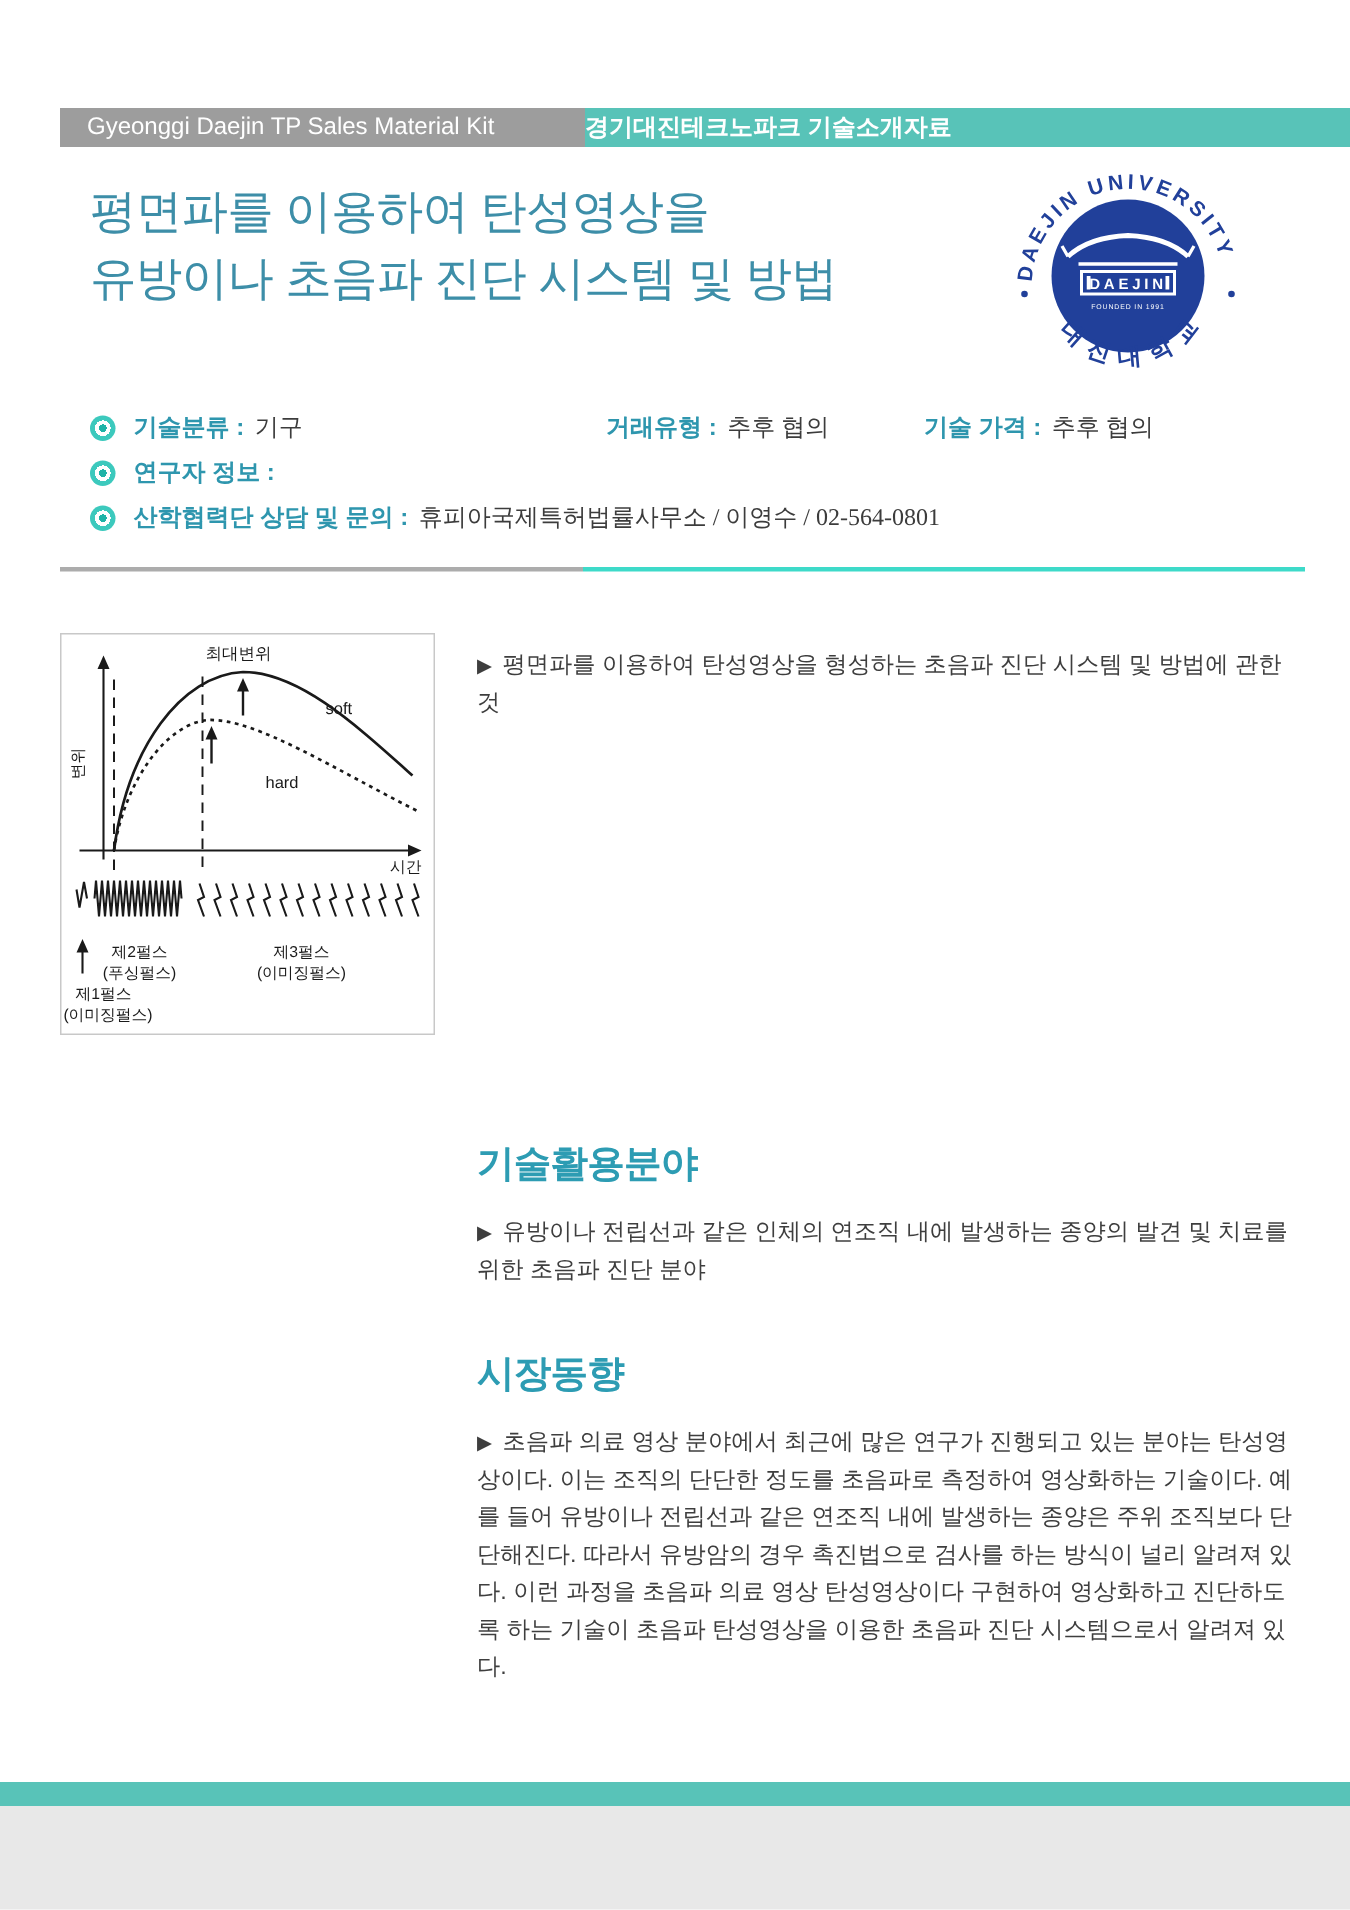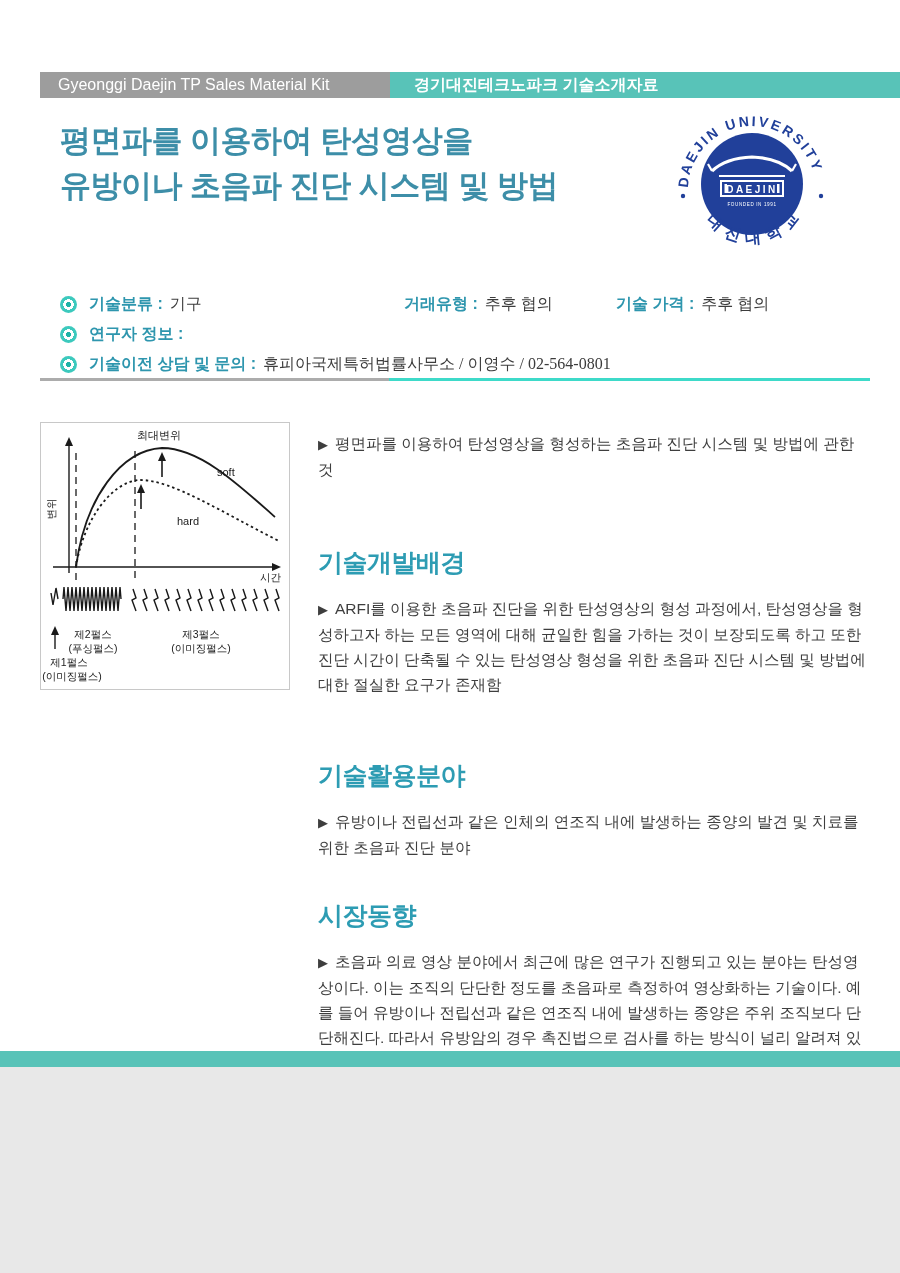--- a/index.html
+++ b/index.html
@@ -1,34 +1,34 @@
 <!DOCTYPE html>
 <html><head>
 <meta charset="utf-8">
 <style>
   html,body { margin:0; padding:0; background:#e8e8e8; }
   .page {
-    position:relative; width:900px; height:1067px; margin:0 auto;
+    position:relative; width:900px; height:1204px; margin:0 auto;
     background:#ffffff; overflow:hidden;
     font-family:"Liberation Sans","DejaVu Sans",sans-serif;
   }
 
   
   .hdr { position:absolute; top:72px; left:40px; right:0; height:26px; display:flex; }
   .hdr-left  { background:#9d9d9d; color:#fff; font-size:16px; display:flex; align-items:center; padding:0 18px; white-space:nowrap; width:314px; }
-  .hdr-right { background:#58c3b8; color:#fff; font-size:16px; font-weight:bold; flex:1; display:flex; align-items:center; padding-left:24px; white-space:nowrap; }
-
-  
-  .title { position:absolute; left:60px; top:118px; font-size:31px; font-weight:bold; color:#3d8ea8; line-height:45px; letter-spacing:-0.5px; }
+  .hdr-right { background:#58c3b8; color:#fff; font-size:16px; font-weight:bold; flex:1; display:flex; align-items:center; white-space:nowrap; }
+
+  
+  .title { position:absolute; left:60px; top:118px; font-size:31px; font-weight:normal; color:#3d8ea8; line-height:45px; letter-spacing:-0.5px; }
 
   
   .logo { position:absolute; left:674px; top:106px; width:156px; height:156px; }
 
   
-  .meta { position:absolute; left:60px; top:289px; width:810px; font-size:16px; }
+  .meta { position:absolute; left:60px; top:270px; width:810px; font-size:16px; }
   .meta-row { display:flex; align-items:center; height:30px; }
   .bullet { width:17px; height:17px; border-radius:50%; flex:0 0 auto; margin-right:12px;
             background:radial-gradient(circle at 50% 50%, #1fb3a7 0 2.6px, #ffffff 2.6px 5.2px, #3cc9bd 5.2px 8.6px); }
   .mlabel { color:#2e96ae; font-weight:bold; margin-right:7px; white-space:nowrap; }
   .mvalue { color:#3c3c3c; white-space:nowrap;font-family:Liberation Serif, serif; }
   .cell1 { width:344px; display:flex; align-items:center; }
   .cell2 { width:188px; display:flex; align-items:flex-end; }
   .cell3 { flex:1; display:flex; align-items:center;margin-left:24px; }
 
   
@@ -108,21 +108,21 @@
         <span class="mlabel">기술 가격  :</span>
         <span class="mvalue">추후 협의</span>
       </span>
     </div>
     <div class="meta-row">
       <span class="bullet"></span>
       <span class="mlabel">연구자 정보 :</span>
     </div>
     <div class="meta-row">
       <span class="bullet"></span>
-      <span class="mlabel">기술이전 상담 및 문의 :</span>
+      <span class="mlabel">산학협력단 상담 및 문의 :</span>
       <span class="mvalue">휴피아국제특허법률사무소 / 이영수 / 02-564-0801</span>
     </div>
   </div>
 
   <div class="divider"></div>
 
   <div class="figure">
     <svg width="246" height="264" viewBox="0 0 246 264">
 
       <g stroke="#1a1a1a" fill="#1a1a1a">
@@ -181,24 +181,20 @@
       <text x="160" y="215" font-size="10.5" fill="#1a1a1a" text-anchor="middle">제3펄스</text>
       <text x="160" y="229" font-size="10.5" fill="#1a1a1a" text-anchor="middle">(이미징펄스)</text>
       <text x="28" y="243" font-size="10.5" fill="#1a1a1a" text-anchor="middle">제1펄스</text>
       <text x="31" y="257" font-size="10.5" fill="#1a1a1a" text-anchor="middle">(이미징펄스)</text>
     </svg>
   </div>
 
   <div class="sec sec1">
     <div class="sec-b"><span class="marker">▶</span><span>평면파를 이용하여 탄성영상을 형성하는 초음파 진단 시스템 및 방법에 관한 것</span></div>
   </div>
-  <div class="sec sec2">
-    <div class="sec-h">기술개발배경</div>
-    <div class="sec-b"><span class="marker">▶</span><span>ARFI를 이용한 초음파 진단을 위한 탄성영상의 형성 과정에서, 탄성영상을 형성하고자 하는 모든 영역에 대해 균일한 힘을 가하는 것이 보장되도록 하고 또한 진단 시간이 단축될 수 있는 탄성영상 형성을 위한 초음파 진단 시스템 및 방법에 대한 절실한 요구가 존재함</span></div>
-  </div>
   <div class="sec sec3">
     <div class="sec-h">기술활용분야</div>
     <div class="sec-b"><span class="marker">▶</span><span>유방이나 전립선과 같은 인체의 연조직 내에 발생하는 종양의 발견 및 치료를 위한 초음파 진단 분야</span></div>
   </div>
   <div class="sec sec4">
     <div class="sec-h">시장동향</div>
     <div class="sec-b"><span class="marker">▶</span><span>초음파 의료 영상 분야에서 최근에 많은 연구가 진행되고 있는 분야는 탄성영상이다. 이는 조직의 단단한 정도를 초음파로 측정하여 영상화하는 기술이다. 예를 들어 유방이나 전립선과 같은 연조직 내에 발생하는 종양은 주위 조직보다 단단해진다. 따라서 유방암의 경우 촉진법으로 검사를 하는 방식이 널리 알려져 있다. 이런 과정을 초음파 의료 영상 탄성영상이다 구현하여 영상화하고 진단하도록 하는 기술이 초음파 탄성영상을 이용한 초음파 진단 시스템으로서 알려져 있다.</span></div>
   </div>
 
   <div class="footer"></div>

